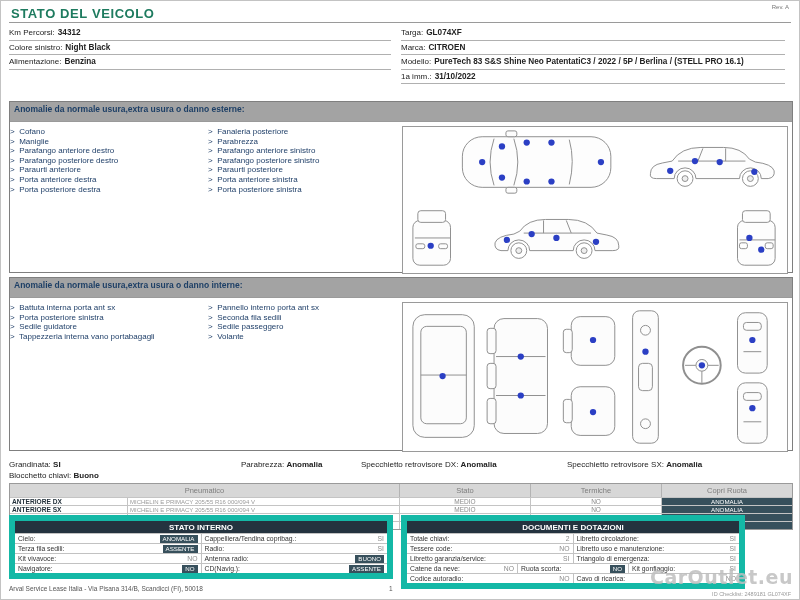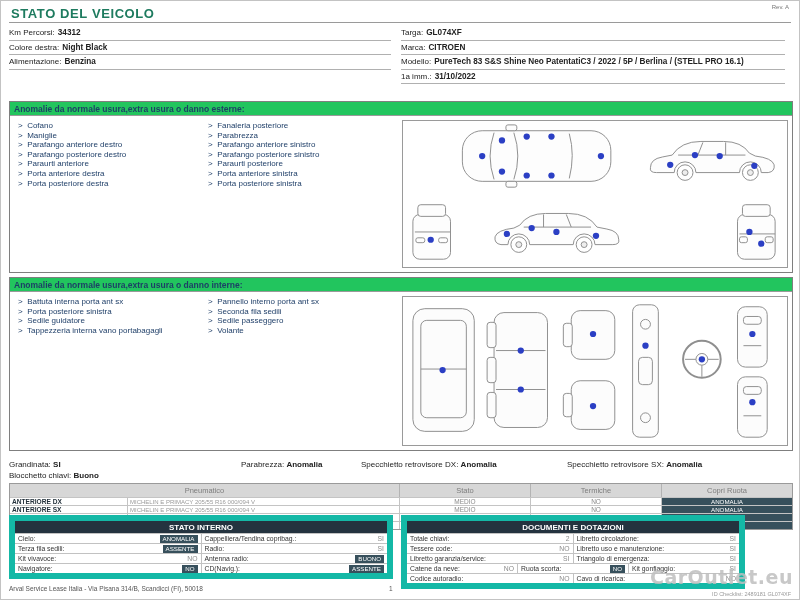--- a/index.html
+++ b/index.html
@@ -13,24 +13,24 @@
 
   .info-left{position:absolute;left:8px;top:25px;width:382px}
   .info-right{position:absolute;left:400px;top:25px;width:384px}
   .info-row{border-bottom:1px solid #b0b0b0;padding:2px 0 2px;font-size:8px;color:#222;line-height:9.5px}
   .info-row .lbl{margin-right:3px}
   .info-row .val{font-weight:bold;font-size:8.2px}
 
   .box{position:absolute;left:8px;width:784px;border:1px solid #7f7f7f;background:#fff}
   #ext-box{top:100px;height:172px}
   #int-box{top:276px;height:174px}
-  .box-title{background:#22c55e;border-bottom:1px solid #9a9a9a;color:#1d3f66;font-weight:bold;font-size:8.5px;padding:2px 4px;height:14px}
+  .box-title{background:#a3a3a3;border-bottom:1px solid #9a9a9a;color:#1d3f66;font-weight:bold;font-size:8.5px;padding:2px 4px;height:20px}
   .box-body{position:relative;height:calc(100% - 14px)}
   .alist{position:absolute;top:5px;width:186px;font-size:8px;color:#23426b;line-height:9.6px}
-  .alist.c1{left:8px}.alist.c2{left:198px}
+  .alist.c1{left:0}.alist.c2{left:198px}
   .aitem::before{content:">  ";white-space:pre}
   .diagram{position:absolute;left:392px;top:4px;right:4px;bottom:4px;border:1px solid #9a9a9a;background:#fff}
   .diagram svg{width:100%;height:100%;display:block}
 
   .summary{position:absolute;left:8px;top:459px;right:8px;height:22px;font-size:8px;color:#222}
   .sum-item{position:absolute;top:0;white-space:nowrap}
   .sum-item b{font-size:8px}
   #sum1{left:0}#sum2{left:232px}#sum3{left:352px}#sum4{left:558px}#sum5{left:0;top:11px}
 
   .tires{position:absolute;left:8px;top:482px;width:784px;border:1px solid #9a9a9a;font-size:6.5px}
@@ -65,21 +65,21 @@
 <body>
 
 <div class="page">
 
   <div class="title">STATO DEL VEICOLO</div>
   <div class="rev">Rev. A</div>
   <div class="title-rule"></div>
 
   <div class="info-left">
     <div class="info-row"><span class="lbl">Km Percorsi:</span><span class="val">34312</span></div>
-    <div class="info-row"><span class="lbl">Colore destra:</span><span class="val">Night Black</span></div>
+    <div class="info-row"><span class="lbl">Colore sinistro:</span><span class="val">Night Black</span></div>
     <div class="info-row"><span class="lbl">Alimentazione:</span><span class="val">Benzina</span></div>
   </div>
   <div class="info-right">
     <div class="info-row"><span class="lbl">Targa:</span><span class="val">GL074XF</span></div>
     <div class="info-row"><span class="lbl">Marca:</span><span class="val">CITROEN</span></div>
     <div class="info-row"><span class="lbl">Modello:</span><span class="val">PureTech 83 S&amp;S Shine Neo PatentatiC3 / 2022 / 5P / Berlina / (STELL PRO 16.1)</span></div>
     <div class="info-row"><span class="lbl">1a imm.:</span><span class="val">31/10/2022</span></div>
   </div>
 
   <div class="box" id="ext-box">

